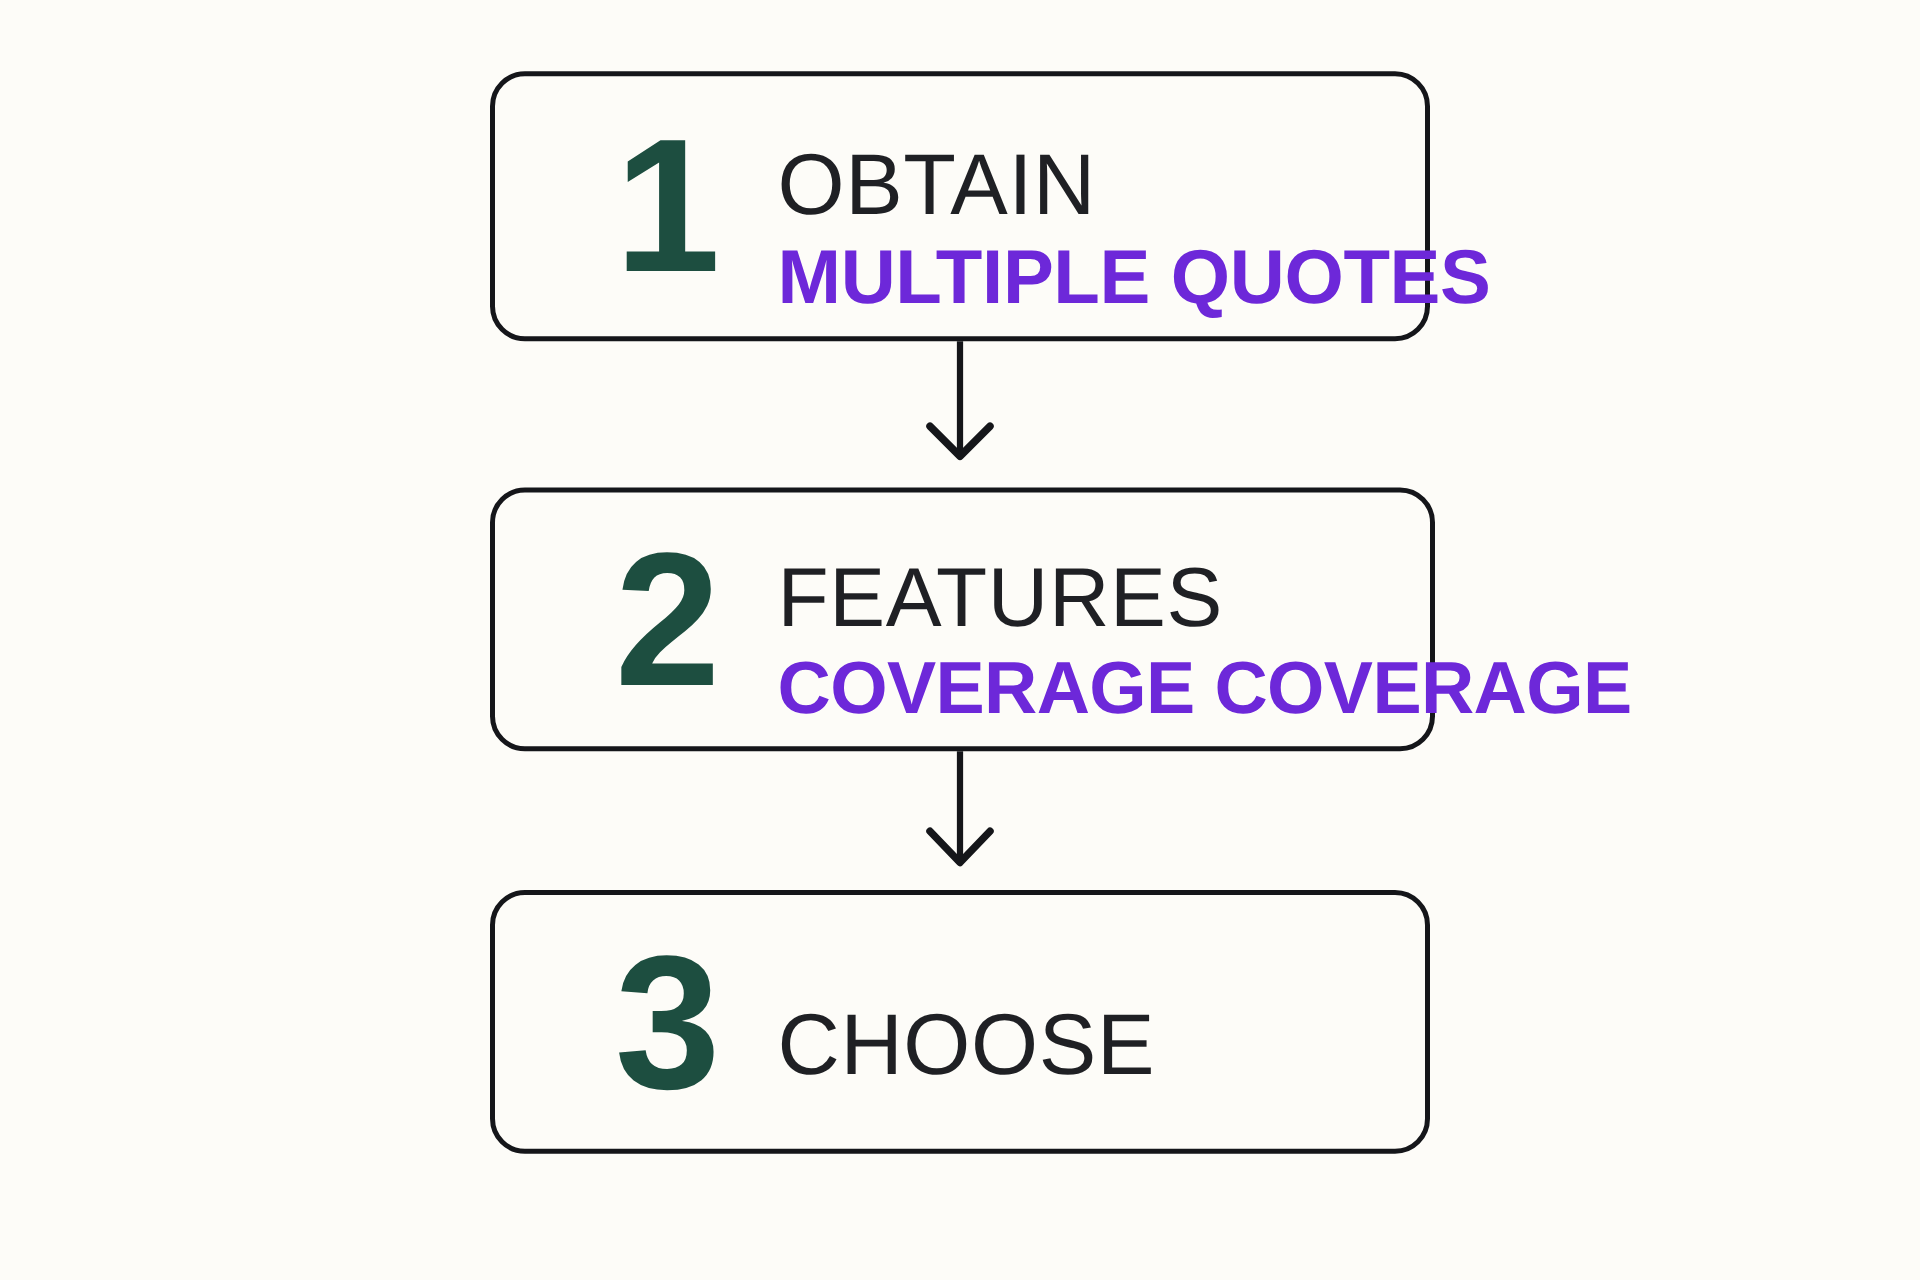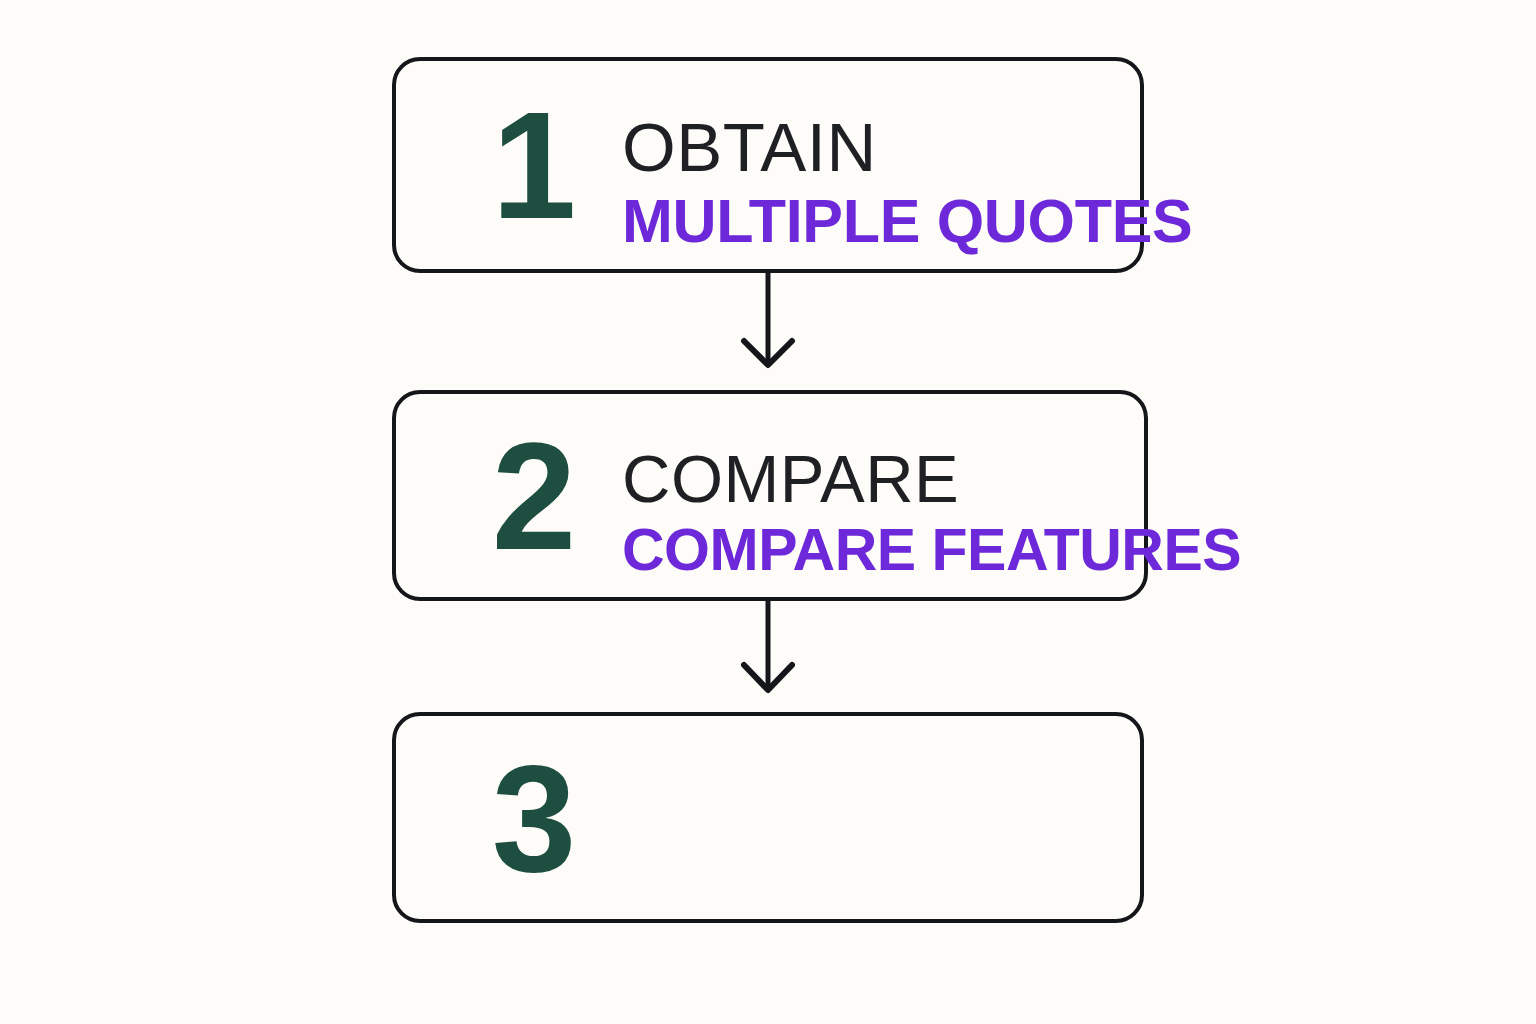--- a/index.html
+++ b/index.html
@@ -106,28 +106,29 @@
     <div class="step-number">1</div>
     <div class="step-text">
       <div class="step-title">OBTAIN</div>
       <div class="step-subtitle">MULTIPLE QUOTES</div>
     </div>
   </div>
 
   <div class="step-card card-2">
     <div class="step-number">2</div>
     <div class="step-text">
-      <div class="step-title">COMPARE</div>
-      <div class="step-subtitle">COMPARE FEATURES</div>
+      <div class="step-title">FEATURES</div>
+      <div class="step-subtitle">COVERAGE COVERAGE</div>
     </div>
   </div>
 
   <div class="step-card card-3">
     <div class="step-number">3</div>
     <div class="step-text">
+      <div class="step-title">CHOOSE</div>
     </div>
   </div>
 
   <svg class="connector" viewBox="0 0 1536 1024">
 
     <g>
       <line x1="768" y1="273" x2="768" y2="363" stroke="#15161a" stroke-width="5" stroke-linecap="butt"></line>
       <polyline points="744,341 768,365 792,341" fill="none" stroke="#15161a" stroke-width="6" stroke-linecap="round" stroke-linejoin="round"></polyline>
     </g>
 

